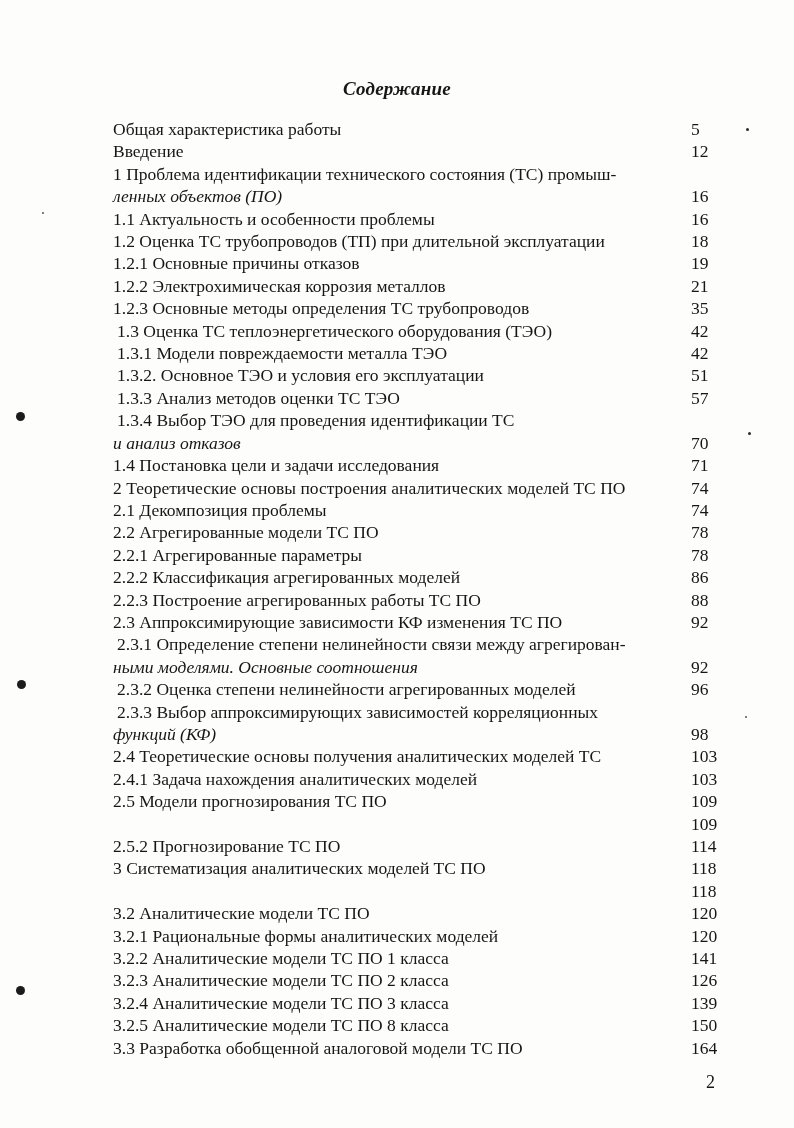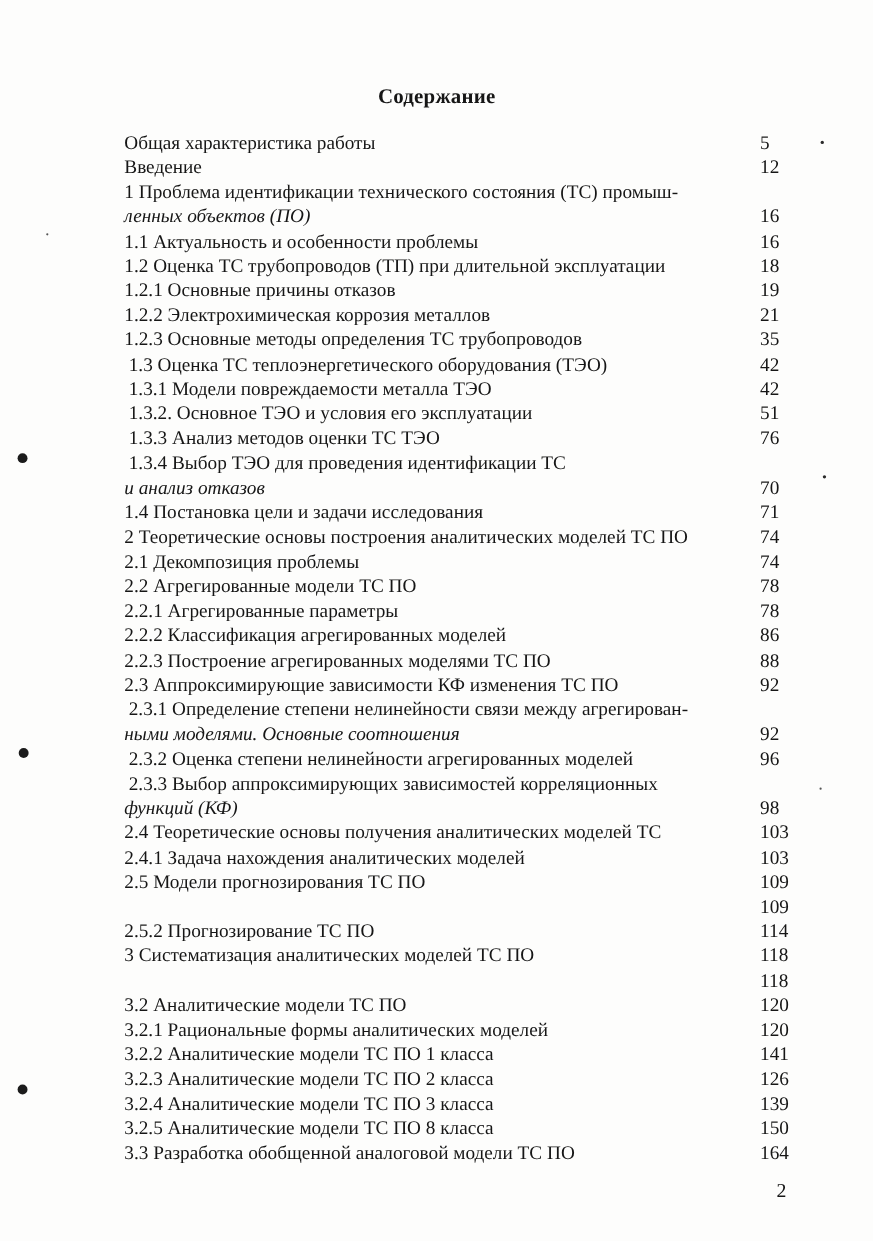--- a/index.html
+++ b/index.html
@@ -24,20 +24,21 @@
   }
   .doc-title {
     position: absolute;
     top: 78px;
     left: 0;
     width: 794px;
     text-align: center;
     font-size: 19px;
     font-weight: bold;
     letter-spacing: 0.2px;
+    font-style: italic;
   }
   .toc {
     position: absolute;
     top: 118px;
     left: 113px;
     width: 600px;
   }
   .toc-row {
     position: relative;
     display: block;
@@ -97,30 +98,30 @@
       <div class="toc-row"><span class="toc-label indent-1">1 Проблема идентификации технического состояния (ТС) промыш-</span><span class="toc-page"></span></div>
       <div class="toc-row"><span class="toc-label indent-1 cont">ленных объектов (ПО)</span><span class="toc-page">16</span></div>
       <div class="toc-row"><span class="toc-label indent-1">1.1 Актуальность и особенности проблемы</span><span class="toc-page">16</span></div>
       <div class="toc-row"><span class="toc-label indent-1">1.2 Оценка ТС трубопроводов (ТП) при длительной эксплуатации</span><span class="toc-page">18</span></div>
       <div class="toc-row"><span class="toc-label indent-1">1.2.1 Основные причины отказов</span><span class="toc-page">19</span></div>
       <div class="toc-row"><span class="toc-label indent-1">1.2.2 Электрохимическая коррозия металлов</span><span class="toc-page">21</span></div>
       <div class="toc-row"><span class="toc-label indent-1">1.2.3 Основные методы определения ТС трубопроводов</span><span class="toc-page">35</span></div>
       <div class="toc-row"><span class="toc-label indent-2">1.3  Оценка ТС теплоэнергетического оборудования (ТЭО)</span><span class="toc-page">42</span></div>
       <div class="toc-row"><span class="toc-label indent-2">1.3.1 Модели повреждаемости металла ТЭО</span><span class="toc-page">42</span></div>
       <div class="toc-row"><span class="toc-label indent-2">1.3.2. Основное ТЭО и условия его эксплуатации</span><span class="toc-page">51</span></div>
-      <div class="toc-row"><span class="toc-label indent-2">1.3.3 Анализ методов оценки ТС ТЭО</span><span class="toc-page">76</span></div>
+      <div class="toc-row"><span class="toc-label indent-2">1.3.3 Анализ методов оценки ТС ТЭО</span><span class="toc-page">57</span></div>
       <div class="toc-row"><span class="toc-label indent-2">1.3.4 Выбор ТЭО для проведения идентификации ТС</span><span class="toc-page"></span></div>
       <div class="toc-row"><span class="toc-label indent-1 cont">и анализ отказов</span><span class="toc-page">70</span></div>
       <div class="toc-row"><span class="toc-label indent-1">1.4 Постановка цели и задачи исследования</span><span class="toc-page">71</span></div>
       <div class="toc-row"><span class="toc-label indent-1">2 Теоретические основы построения аналитических моделей ТС ПО</span><span class="toc-page">74</span></div>
       <div class="toc-row"><span class="toc-label indent-1">2.1 Декомпозиция проблемы</span><span class="toc-page">74</span></div>
       <div class="toc-row"><span class="toc-label indent-1">2.2 Агрегированные модели ТС ПО</span><span class="toc-page">78</span></div>
       <div class="toc-row"><span class="toc-label indent-1">2.2.1 Агрегированные параметры</span><span class="toc-page">78</span></div>
       <div class="toc-row"><span class="toc-label indent-1">2.2.2 Классификация агрегированных моделей</span><span class="toc-page">86</span></div>
-      <div class="toc-row"><span class="toc-label indent-1">2.2.3 Построение агрегированных моделями ТС ПО</span><span class="toc-page">88</span></div>
+      <div class="toc-row"><span class="toc-label indent-1">2.2.3 Построение агрегированных работы ТС ПО</span><span class="toc-page">88</span></div>
       <div class="toc-row"><span class="toc-label indent-1">2.3 Аппроксимирующие зависимости КФ изменения ТС ПО</span><span class="toc-page">92</span></div>
       <div class="toc-row"><span class="toc-label indent-2">2.3.1 Определение степени нелинейности связи между агрегирован-</span><span class="toc-page"></span></div>
       <div class="toc-row"><span class="toc-label indent-2 cont">ными моделями. Основные соотношения</span><span class="toc-page">92</span></div>
       <div class="toc-row"><span class="toc-label indent-2">2.3.2 Оценка степени нелинейности агрегированных моделей</span><span class="toc-page">96</span></div>
       <div class="toc-row"><span class="toc-label indent-2">2.3.3 Выбор аппроксимирующих зависимостей корреляционных</span><span class="toc-page"></span></div>
       <div class="toc-row"><span class="toc-label indent-2 cont">функций (КФ)</span><span class="toc-page">98</span></div>
       <div class="toc-row"><span class="toc-label indent-1">2.4 Теоретические основы получения аналитических моделей ТС</span><span class="toc-page">103</span></div>
       <div class="toc-row"><span class="toc-label indent-1">2.4.1 Задача нахождения аналитических моделей</span><span class="toc-page">103</span></div>
       <div class="toc-row"><span class="toc-label indent-1">2.5 Модели прогнозирования ТС ПО</span><span class="toc-page">109</span></div>
       <div class="toc-row"><span class="toc-page">109</span></div>

